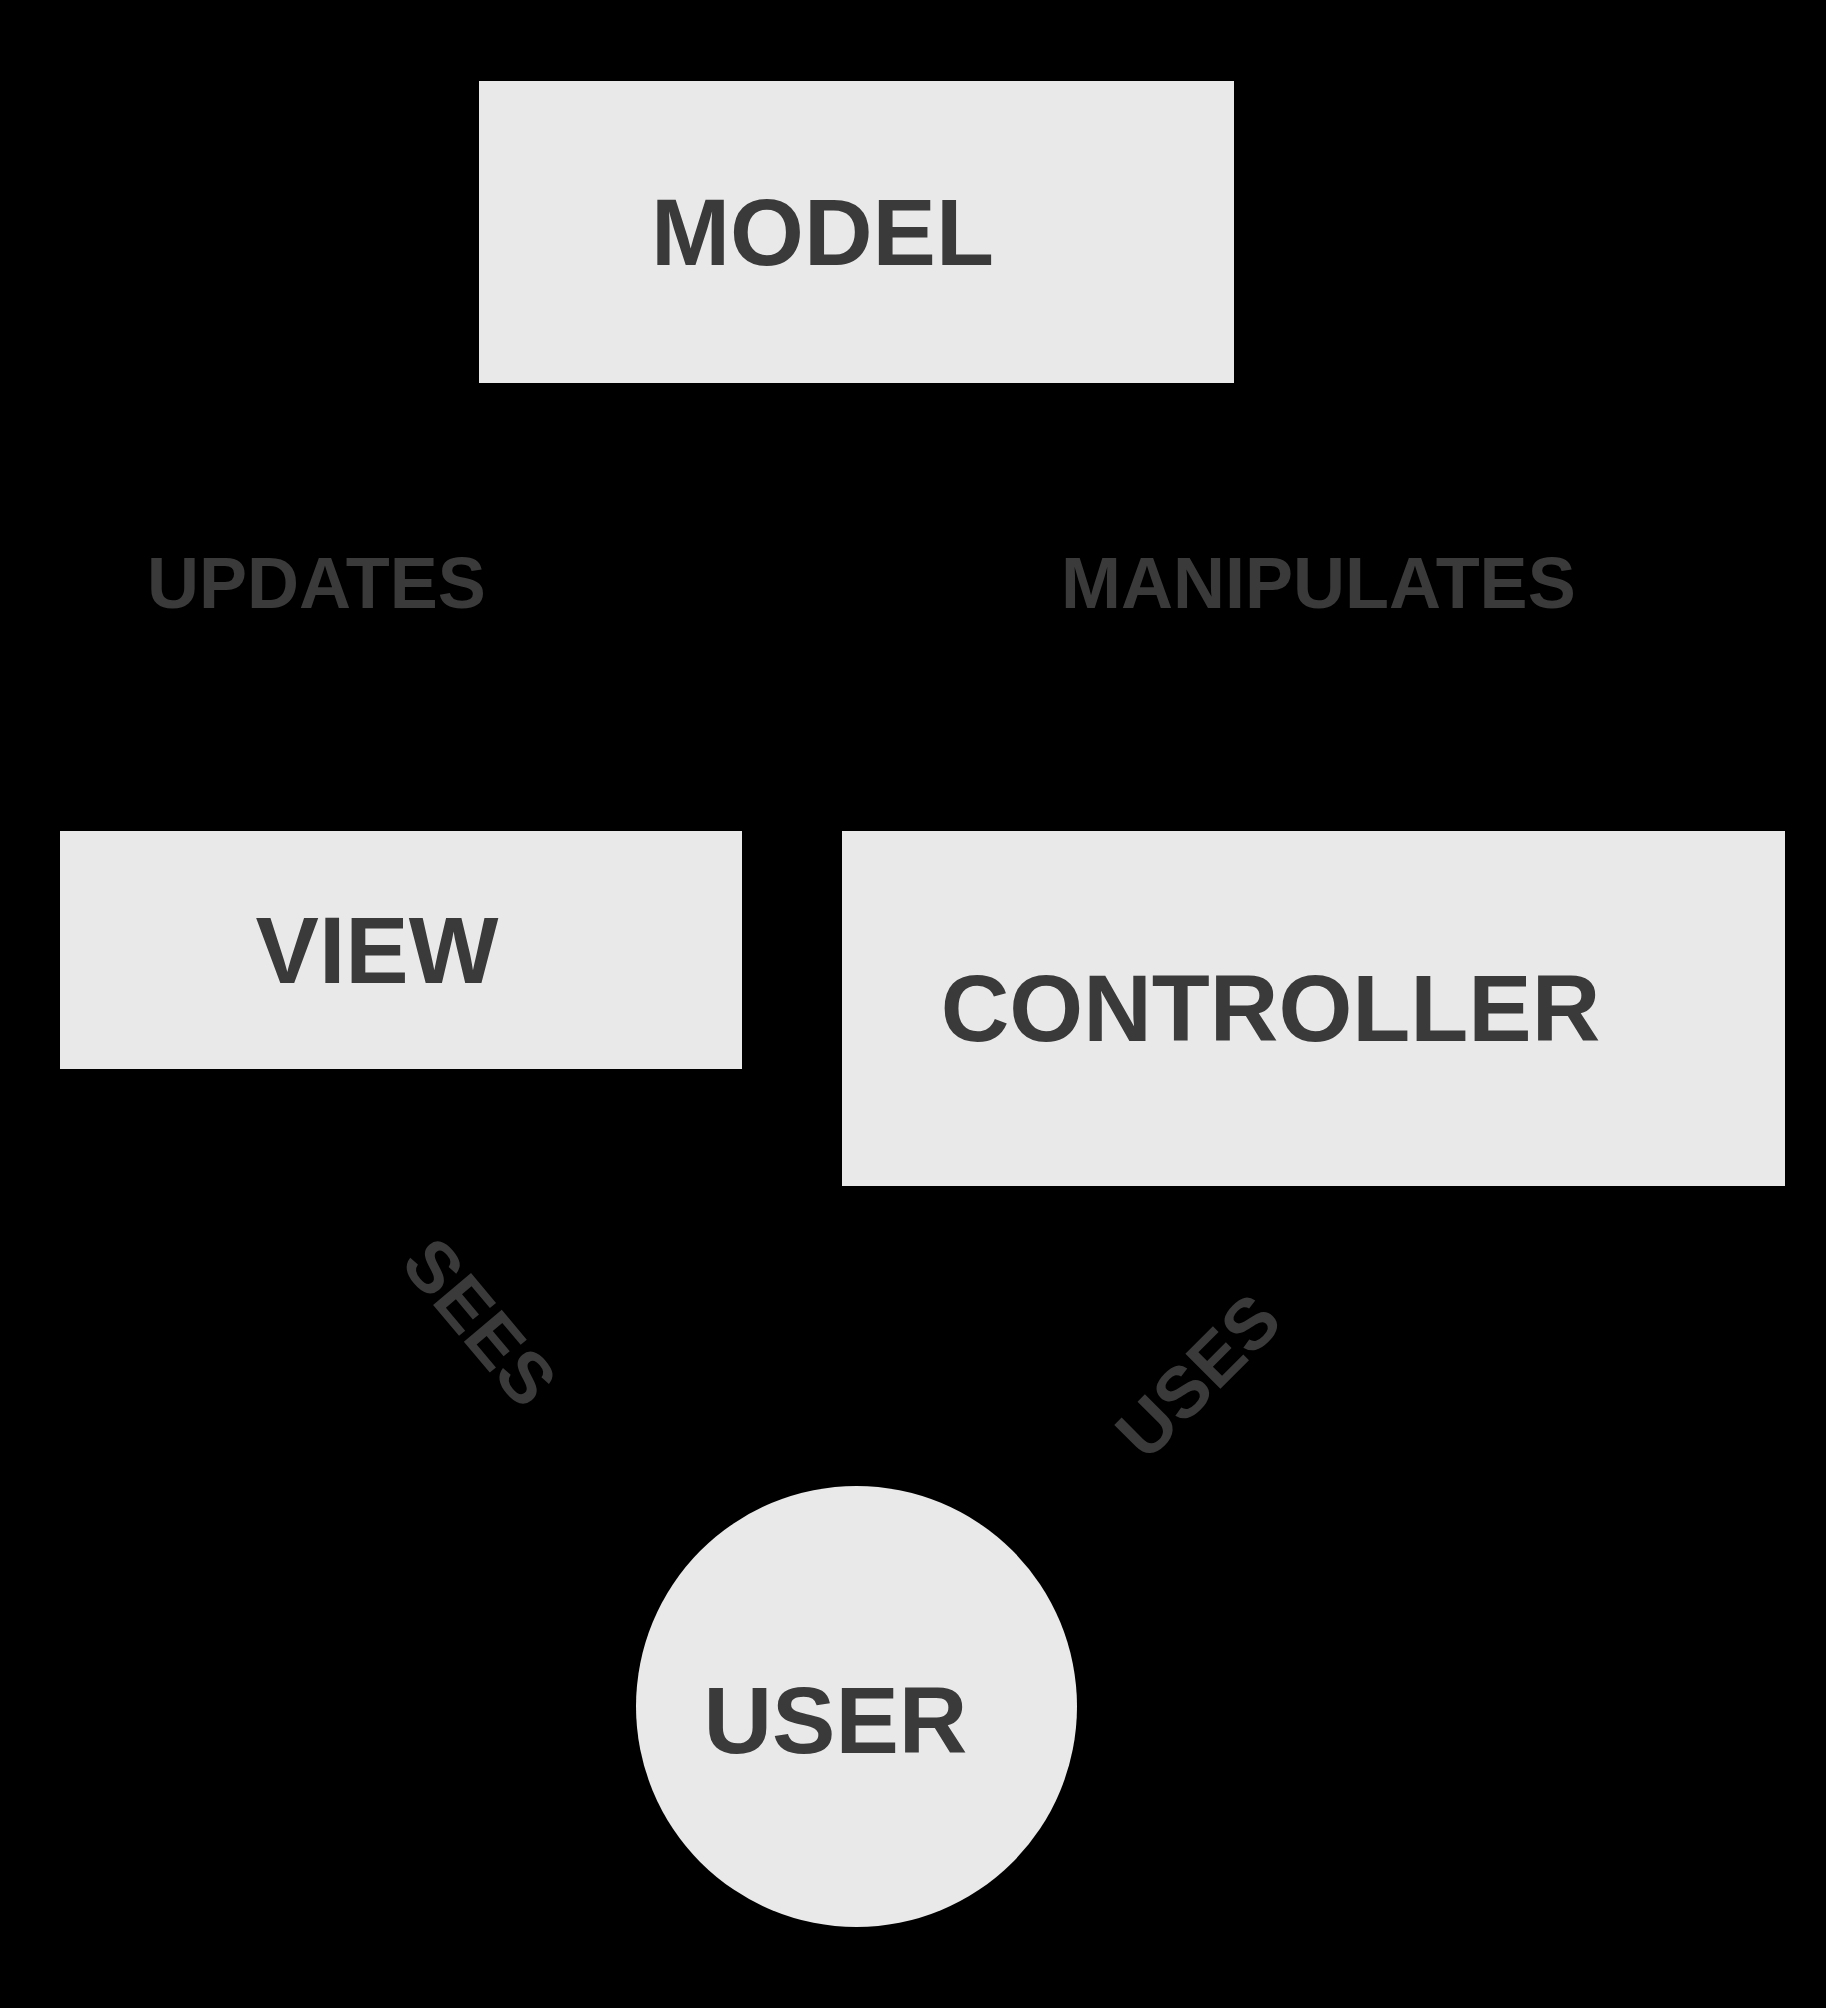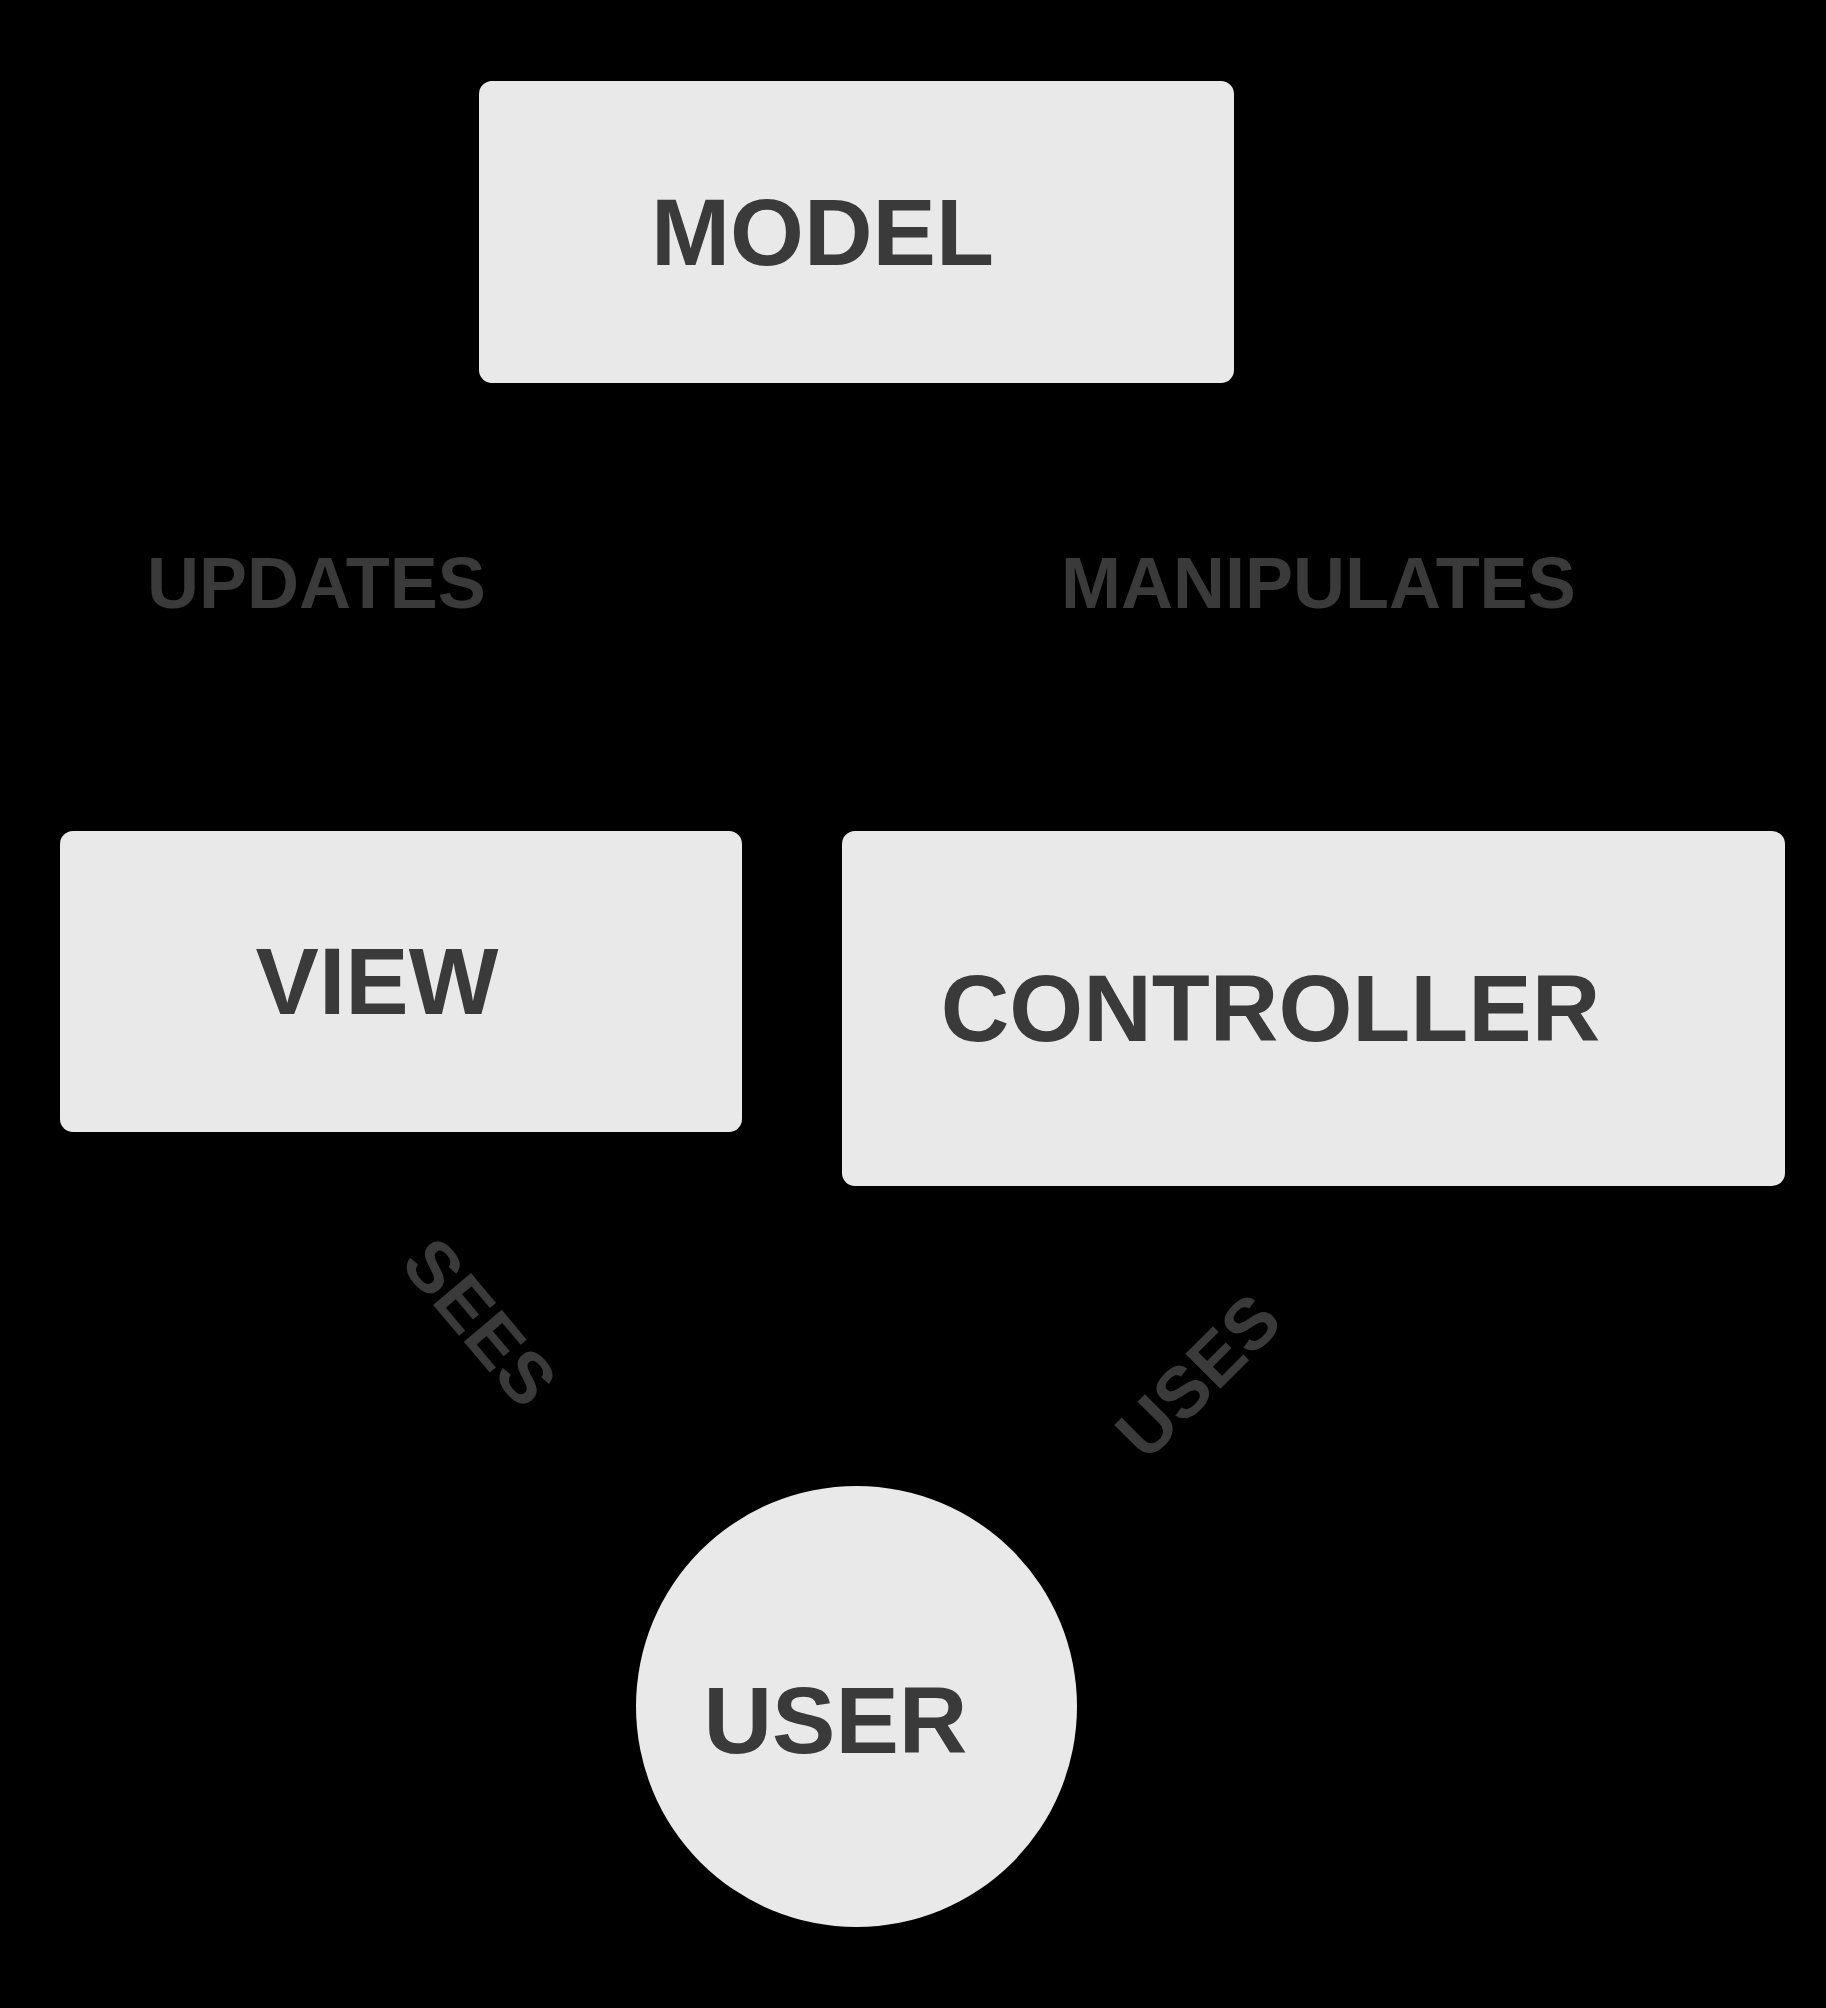--- a/index.html
+++ b/index.html
@@ -14,34 +14,33 @@
     background: var(--background, #000000);
     overflow: hidden;
     font-family: "Liberation Sans", "DejaVu Sans", sans-serif;
   }
   .node {
     position: absolute;
     background: var(--node-fill, #e9e9e9);
     display: flex;
     align-items: center;
     justify-content: center;
-    border-radius: 13px;
   }
   .node-label {
     font-weight: 700;
     font-size: 95px;
     line-height: 1;
     color: var(--node-text, #3a3a3a);
     letter-spacing: 0px;
     white-space: nowrap;
   }
   #node-model { left: 479px; top: 81px; width: 755px; height: 302px; }
   #node-model .node-label { transform: translateX(-34px); }
 
-  #node-view { left: 60px; top: 831px; width: 682px; height: 301px; }
+  #node-view { left: 60px; top: 831px; width: 682px; height: 238px; }
   #node-view .node-label { transform: translateX(-24px); }
 
   #node-controller { left: 842px; top: 831px; width: 943px; height: 355px; }
   #node-controller .node-label { transform: translateX(-43px); }
 
   #node-user {
     left: 636px; top: 1486px; width: 441px; height: 441px;
     border-radius: 50%;
   }
   #node-user .node-label { transform: translateX(-21px); margin-top: 28px; }

